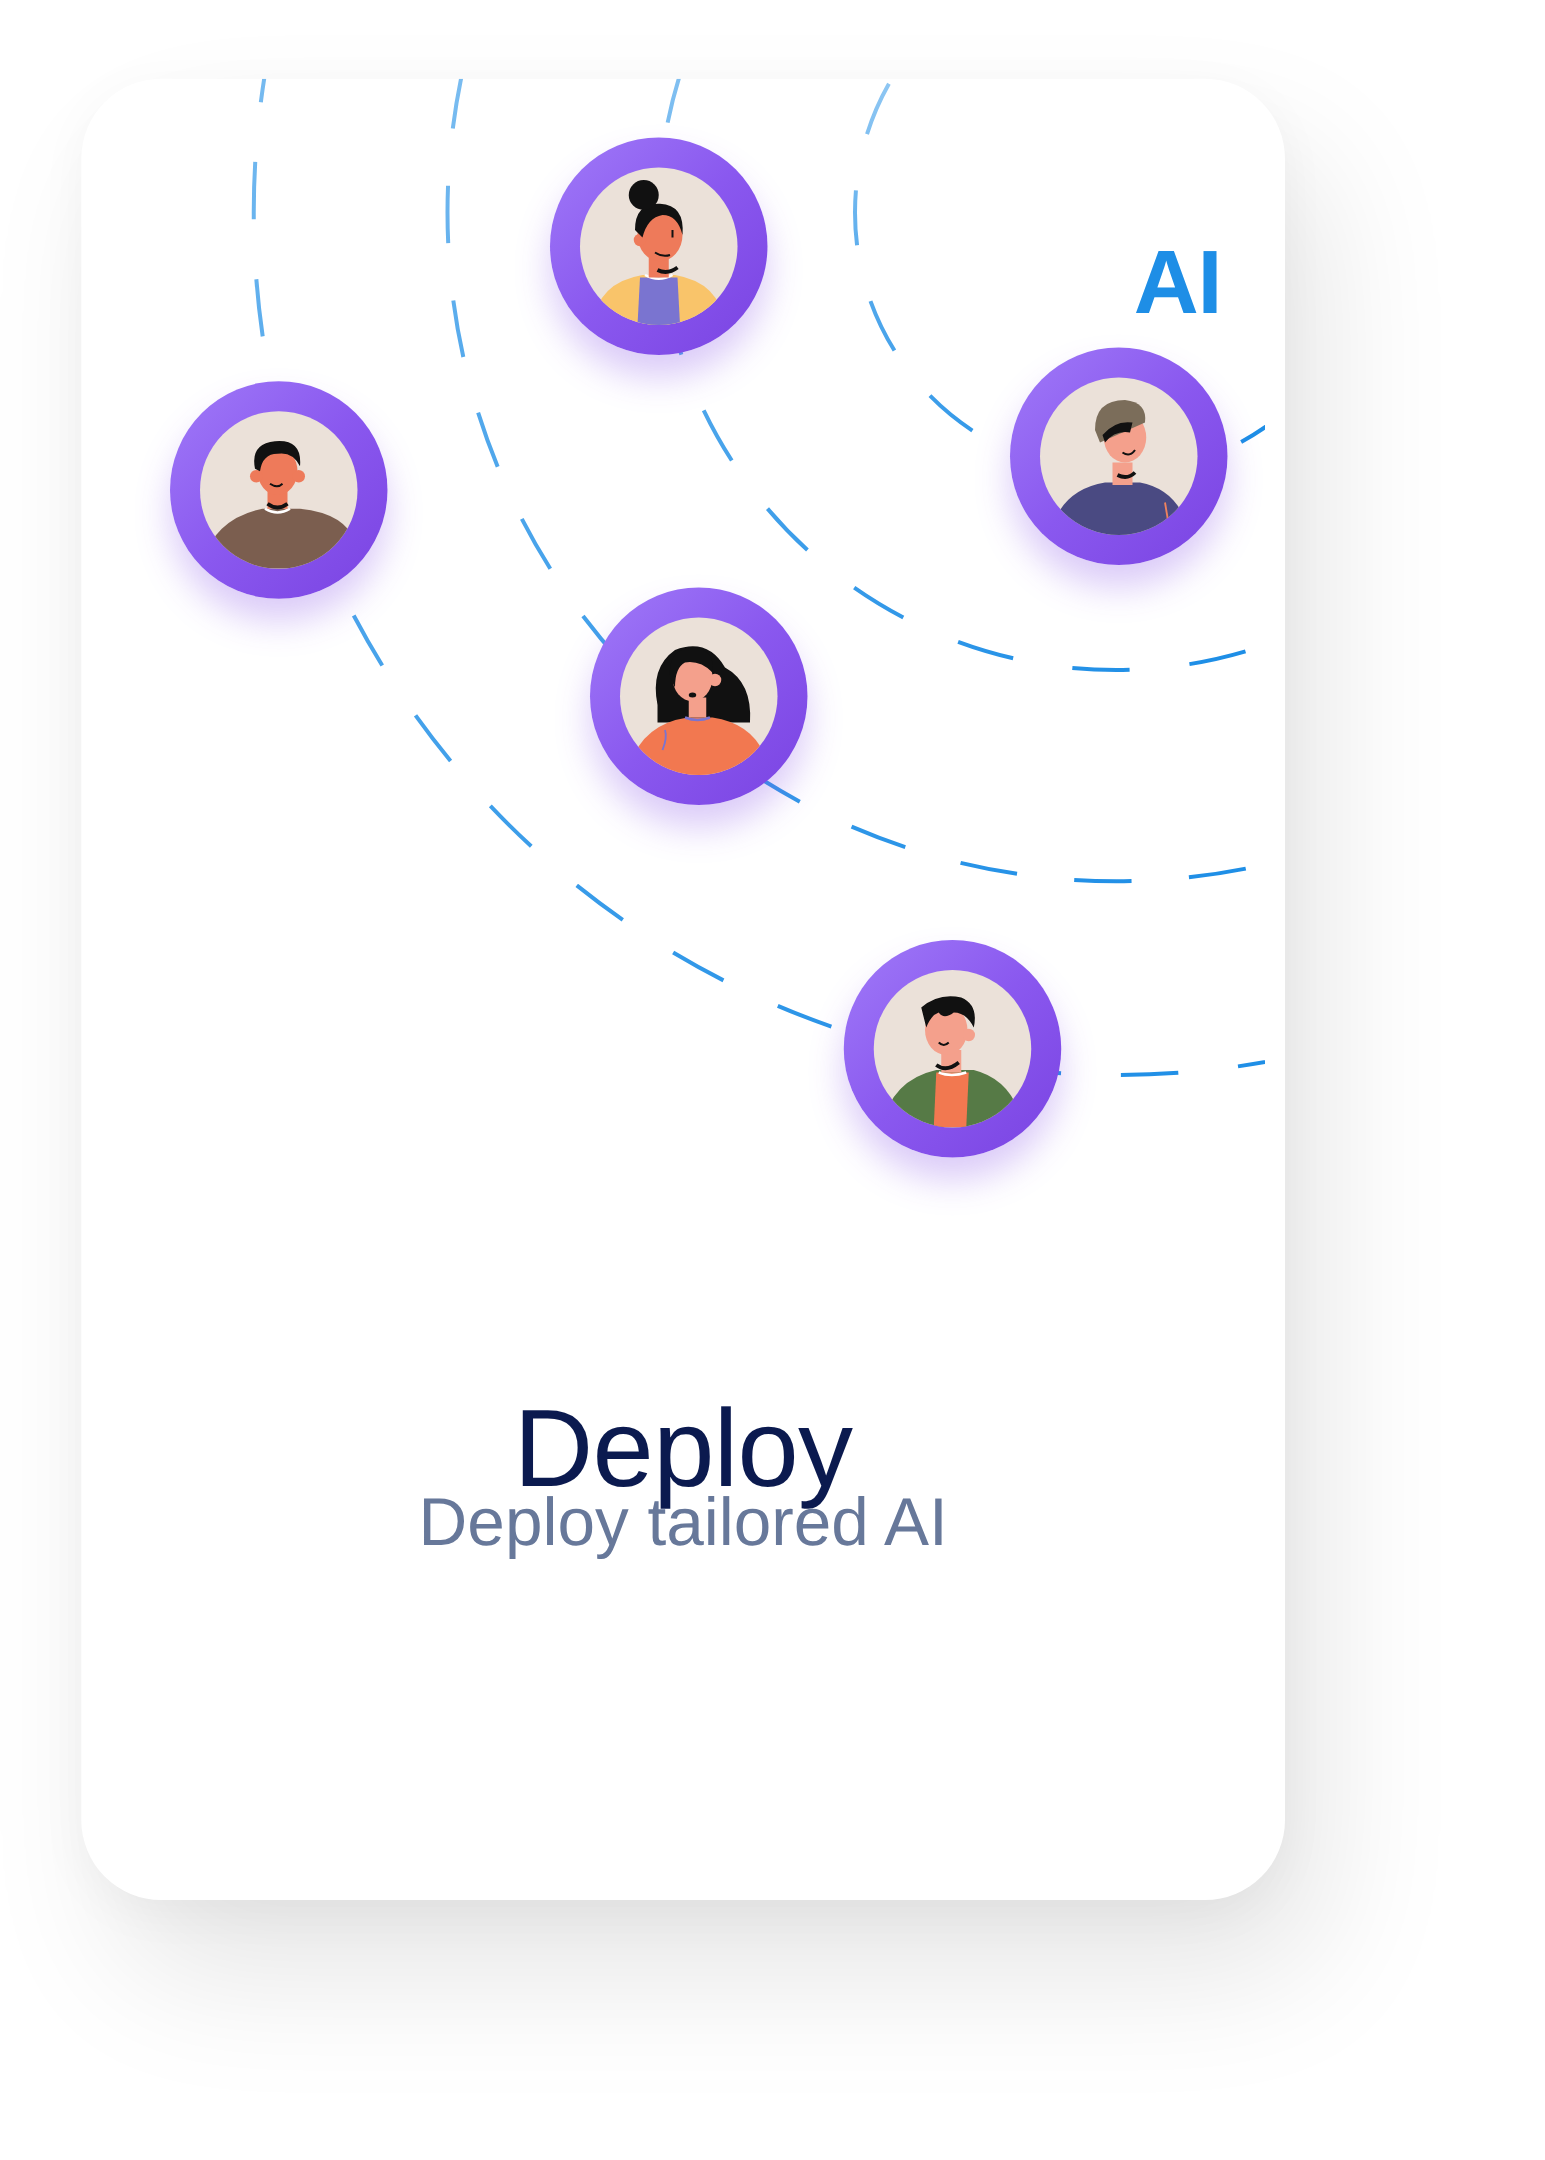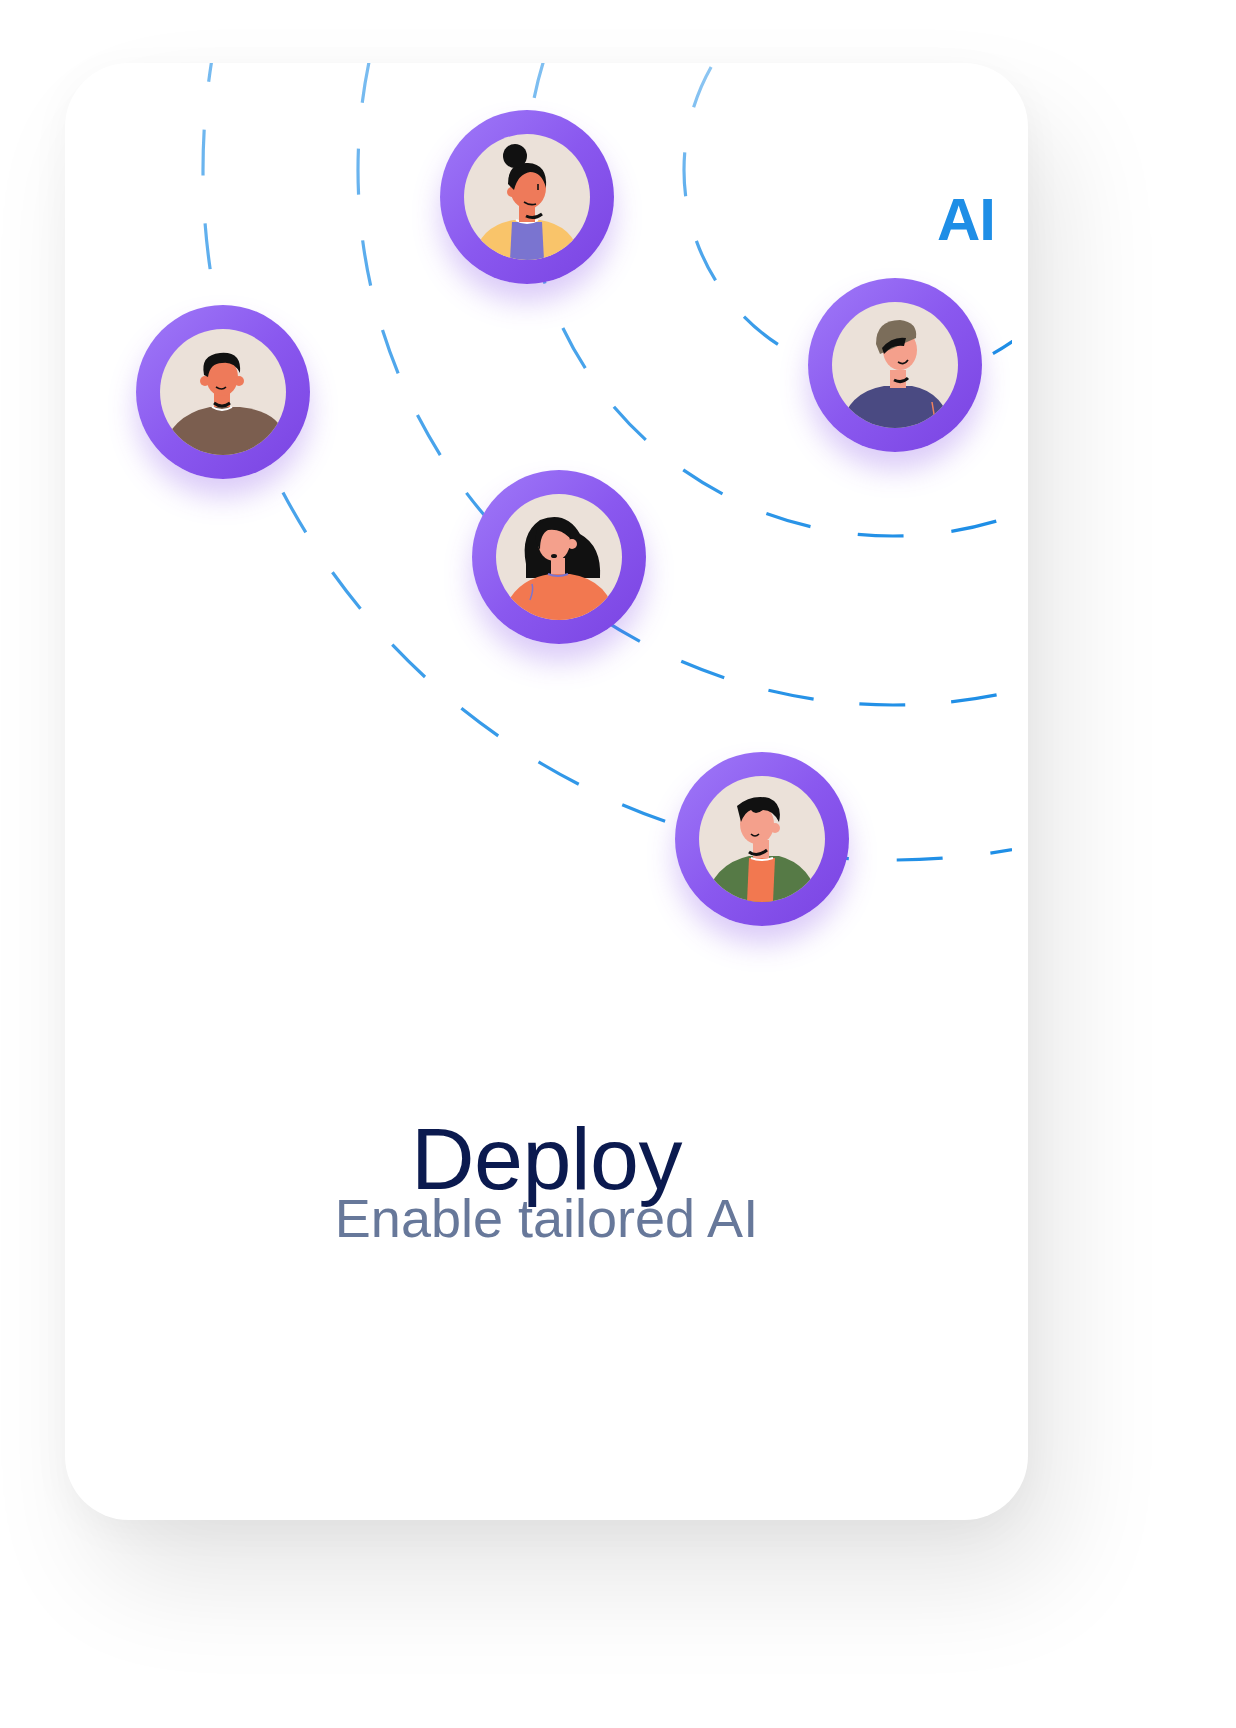--- a/index.html
+++ b/index.html
@@ -31,25 +31,24 @@
       top: 0;
       width: 963px;
       height: 1457px;
     }
     .ai-label {
       position: absolute;
       left: 842px;
       top: 127px;
       font-family: "Liberation Sans", sans-serif;
       font-weight: 700;
-      font-size: 60px;
+      font-size: 72px;
       line-height: 1;
       letter-spacing: -1px;
       color: #1e8ee6;
-      margin-left: 30px;
     }
     .avatar {
       position: absolute;
       width: 174px;
       height: 174px;
       border-radius: 50%;
       background: linear-gradient(135deg, #a07af8 0%, #8a58ef 50%, #7a43e2 100%);
       box-shadow: 0 18px 28px rgba(124, 70, 230, 0.28);
     }
     .avatar .inner {
@@ -199,15 +198,15 @@
         <path d="M38 30 Q52 18 70 22 Q84 28 80 46 Q74 34 64 34 Q56 40 52 34 Q46 36 42 46 Z" fill="#111"></path>
         <path d="M50 76 Q58 82 68 74" stroke="#111" stroke-width="3" fill="none"></path>
         <path d="M52 58 Q56 62 60 58" stroke="#111" stroke-width="1.6" fill="none"></path>
       </svg>
     </div>
   </div>
 
   <div class="title">Deploy</div>
 
   <div class="subtitle">
-    <span>Enable tailored AI</span>
+    <span>Deploy tailored AI</span>
   </div>
 </div>
 
 </body></html>

